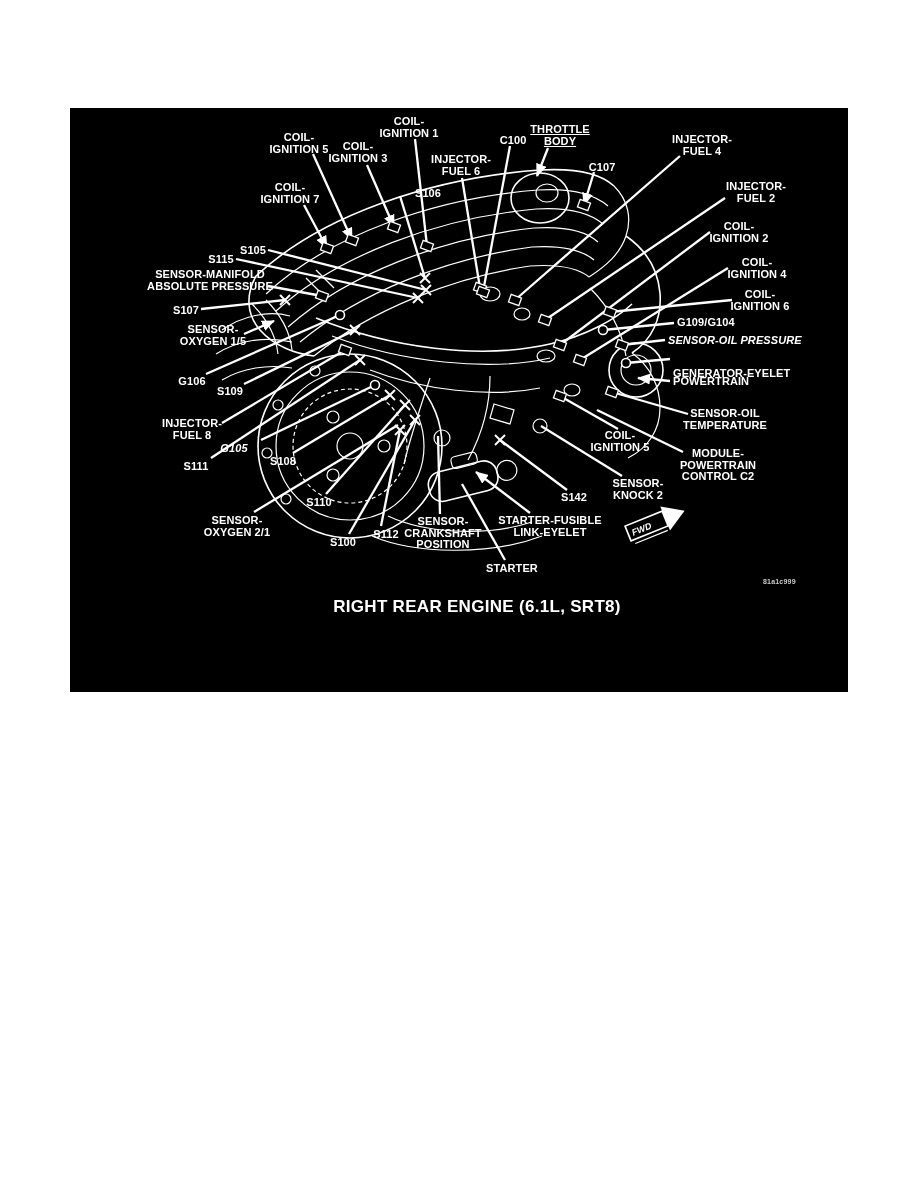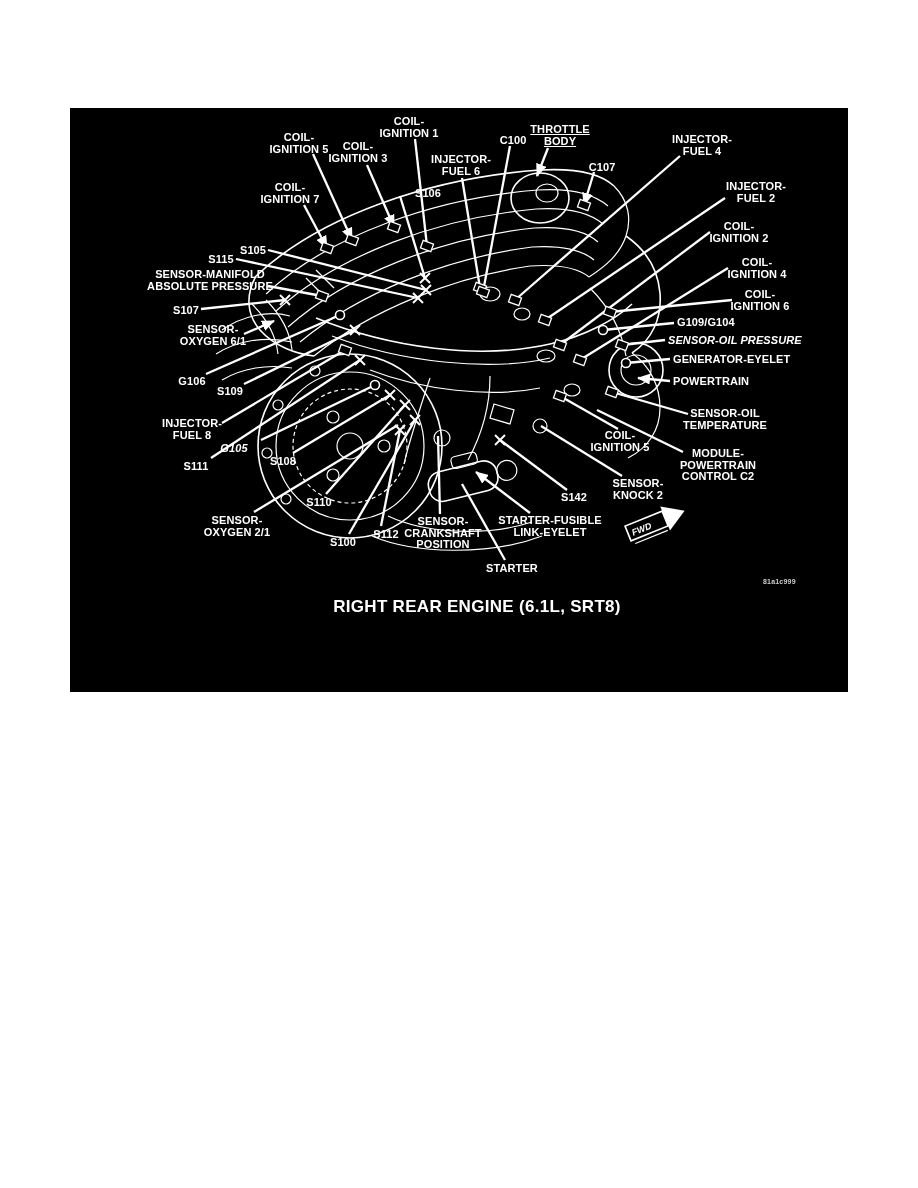--- a/index.html
+++ b/index.html
@@ -280,21 +280,21 @@
       <div class="callout" style="left: 690px; top: 181px;">
         <div>COIL-</div>
         <div>IGNITION 6</div>
       </div>
       <div class="callout left" style="left: 607px; top: 209px;">
         <div>G109/G104</div>
       </div>
       <div class="callout left" style="left: 598px; top: 227px; font-style: italic;">
         <div>SENSOR-OIL PRESSURE</div>
       </div>
-      <div class="callout left" style="left: 603px; top: 246px;">
+      <div class="callout left" style="left: 603px; top: 260px;">
         <div>GENERATOR-EYELET</div>
       </div>
       <div class="callout left" style="left: 603px; top: 268px;">
         <div>POWERTRAIN</div>
       </div>
       <div class="callout" style="left: 655px; top: 300px;">
         <div>SENSOR-OIL</div>
         <div>TEMPERATURE</div>
       </div>
       <div class="callout" style="left: 648px; top: 340px;">
@@ -352,21 +352,21 @@
         <div>FUEL 8</div>
       </div>
       <div class="callout" style="left: 160px; top: 278px;">
         <div>S109</div>
       </div>
       <div class="callout" style="left: 122px; top: 268px;">
         <div>G106</div>
       </div>
       <div class="callout" style="left: 143px; top: 216px;">
         <div>SENSOR-</div>
-        <div>OXYGEN 6/1</div>
+        <div>OXYGEN 1/5</div>
       </div>
       <div class="callout" style="left: 116px; top: 197px;">
         <div>S107</div>
       </div>
       <div class="callout" style="left: 140px; top: 161px;">
         <div>SENSOR-MANIFOLD</div>
         <div>ABSOLUTE PRESSURE</div>
       </div>
       <div class="callout" style="left: 151px; top: 146px;">
         <div>S115</div>

